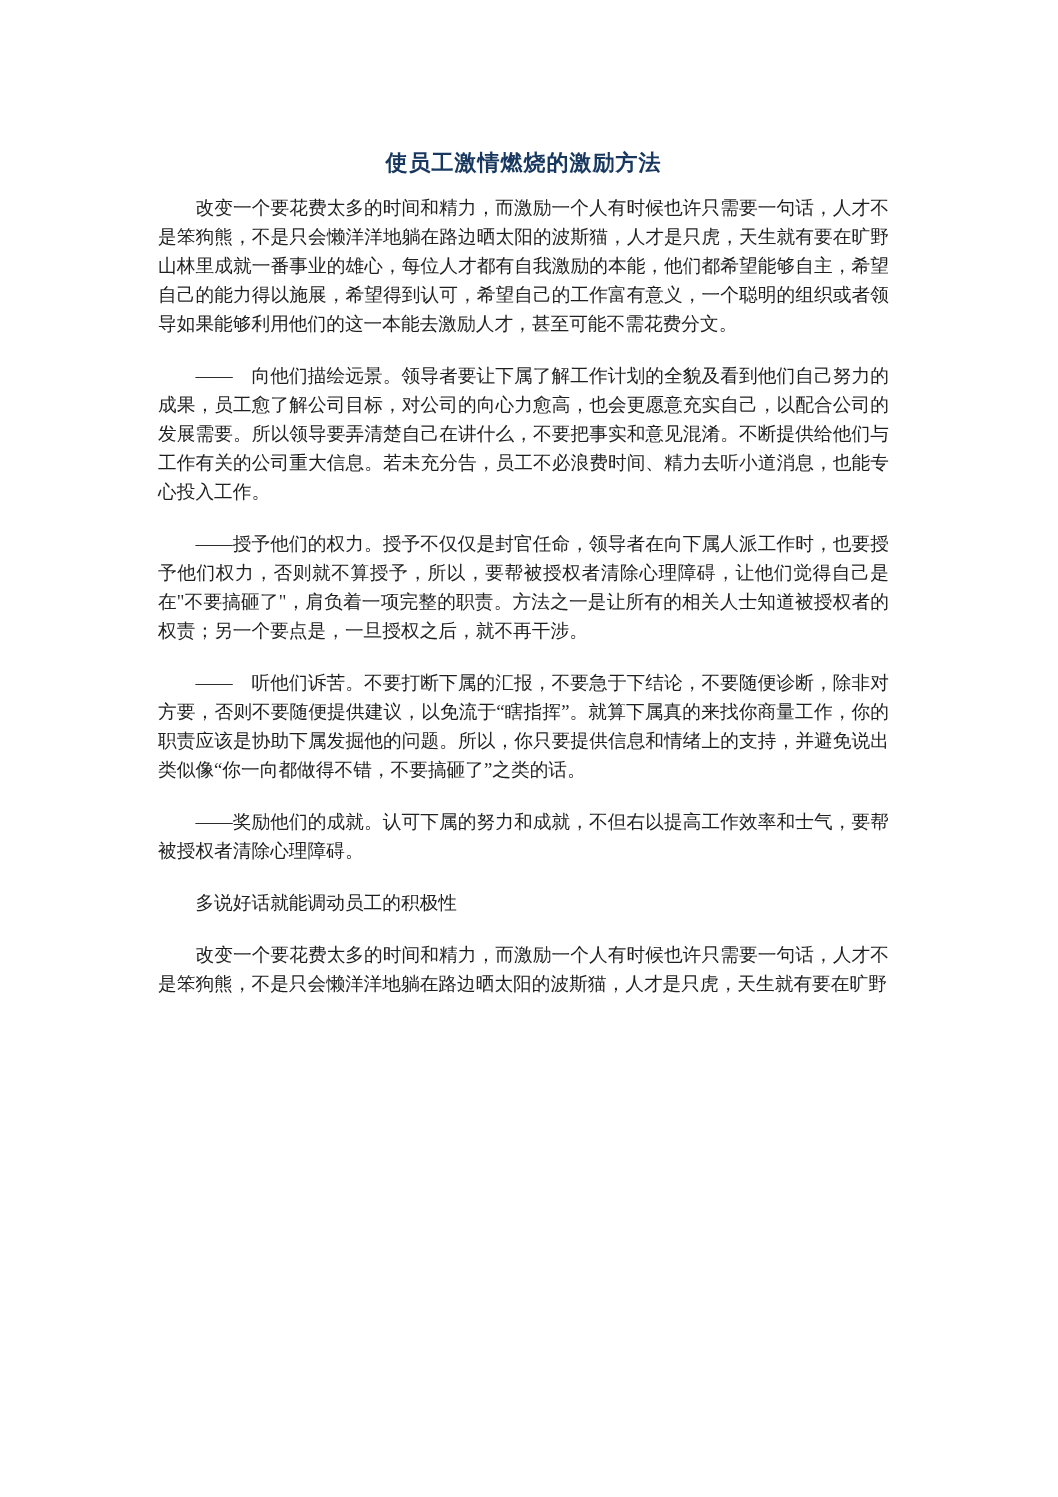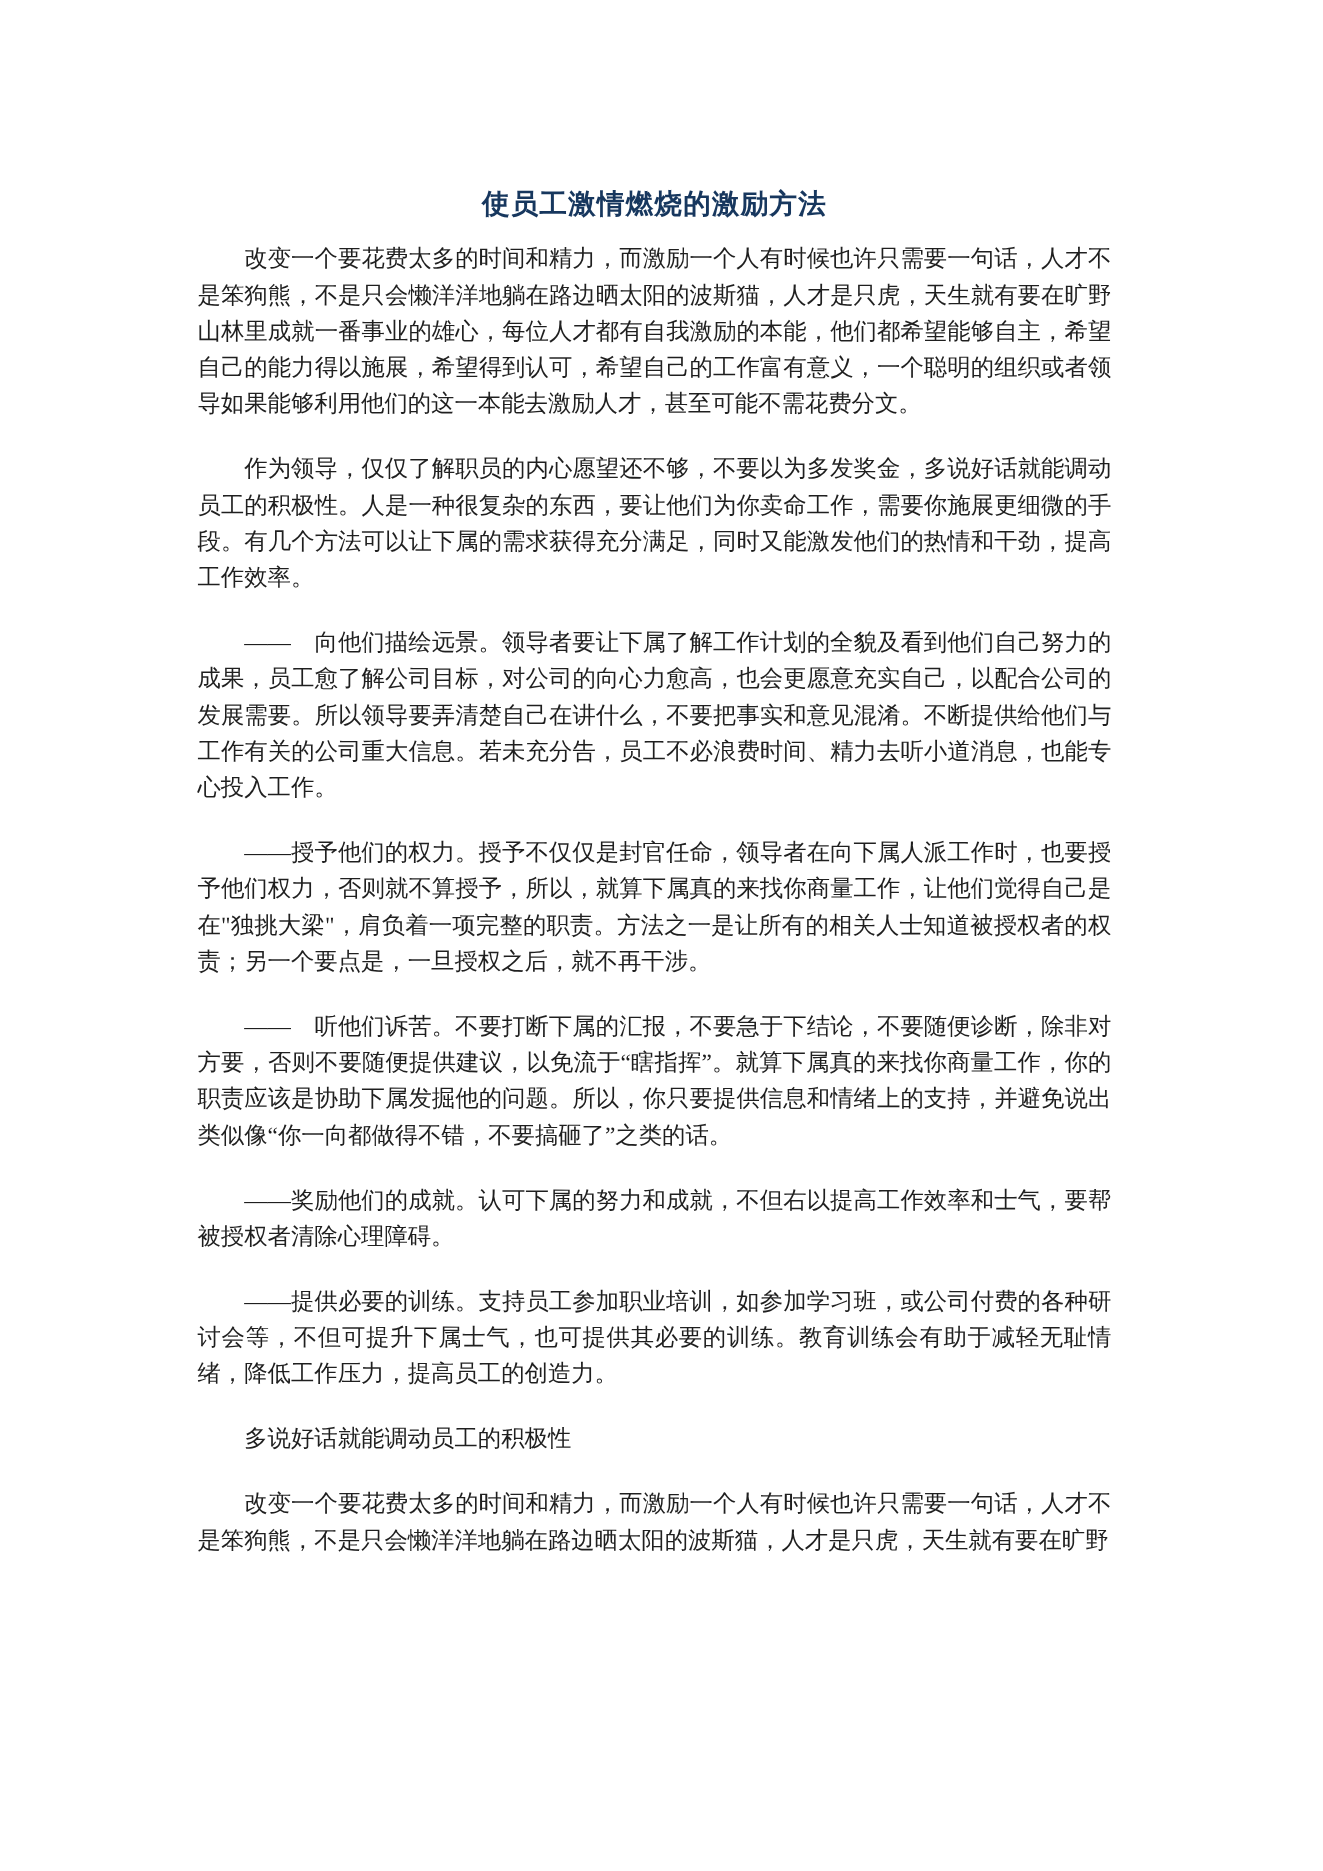--- a/index.html
+++ b/index.html
@@ -34,22 +34,20 @@
     text-indent: 2em;
   }
 </style>
 </head>
 <body>
 
 <div class="page" style="background: rgb(255, 255, 255);">
   <div class="content" style="color: rgb(31, 31, 31);">
     <h1 class="doc-title" style="color: rgb(23, 55, 94);">使员工激情燃烧的激励方法</h1>
     <p class="para">改变一个要花费太多的时间和精力，而激励一个人有时候也许只需要一句话，人才不是笨狗熊，不是只会懒洋洋地躺在路边晒太阳的波斯猫，人才是只虎，天生就有要在旷野山林里成就一番事业的雄心，每位人才都有自我激励的本能，他们都希望能够自主，希望自己的能力得以施展，希望得到认可，希望自己的工作富有意义，一个聪明的组织或者领导如果能够利用他们的这一本能去激励人才，甚至可能不需花费分文。</p>
-    <p class="para">作为领导，仅仅了解职员的内心愿望还不够，不要以为多发奖金，多说好话就能调动员工的积极性。人是一种很复杂的东西，要让他们为你卖命工作，需要你施展更细微的手段。有几个方法可以让下属的需求获得充分满足，同时又能激发他们的热情和干劲，提高工作效率。</p>
     <p class="para">——　向他们描绘远景。领导者要让下属了解工作计划的全貌及看到他们自己努力的成果，员工愈了解公司目标，对公司的向心力愈高，也会更愿意充实自己，以配合公司的发展需要。所以领导要弄清楚自己在讲什么，不要把事实和意见混淆。不断提供给他们与工作有关的公司重大信息。若未充分告，员工不必浪费时间、精力去听小道消息，也能专心投入工作。</p>
-    <p class="para">——授予他们的权力。授予不仅仅是封官任命，领导者在向下属人派工作时，也要授予他们权力，否则就不算授予，所以，就算下属真的来找你商量工作，让他们觉得自己是在"独挑大梁"，肩负着一项完整的职责。方法之一是让所有的相关人士知道被授权者的权责；另一个要点是，一旦授权之后，就不再干涉。</p>
+    <p class="para">——授予他们的权力。授予不仅仅是封官任命，领导者在向下属人派工作时，也要授予他们权力，否则就不算授予，所以，要帮被授权者清除心理障碍，让他们觉得自己是在"不要搞砸了"，肩负着一项完整的职责。方法之一是让所有的相关人士知道被授权者的权责；另一个要点是，一旦授权之后，就不再干涉。</p>
     <p class="para">——　听他们诉苦。不要打断下属的汇报，不要急于下结论，不要随便诊断，除非对方要，否则不要随便提供建议，以免流于“瞎指挥”。就算下属真的来找你商量工作，你的职责应该是协助下属发掘他的问题。所以，你只要提供信息和情绪上的支持，并避免说出类似像“你一向都做得不错，不要搞砸了”之类的话。</p>
     <p class="para">——奖励他们的成就。认可下属的努力和成就，不但右以提高工作效率和士气，要帮被授权者清除心理障碍。</p>
-    <p class="para">——提供必要的训练。支持员工参加职业培训，如参加学习班，或公司付费的各种研讨会等，不但可提升下属士气，也可提供其必要的训练。教育训练会有助于减轻无耻情绪，降低工作压力，提高员工的创造力。</p>
     <p class="para">多说好话就能调动员工的积极性</p>
     <p class="para">改变一个要花费太多的时间和精力，而激励一个人有时候也许只需要一句话，人才不是笨狗熊，不是只会懒洋洋地躺在路边晒太阳的波斯猫，人才是只虎，天生就有要在旷野</p>
   </div>
 </div>
 
 </body></html>

